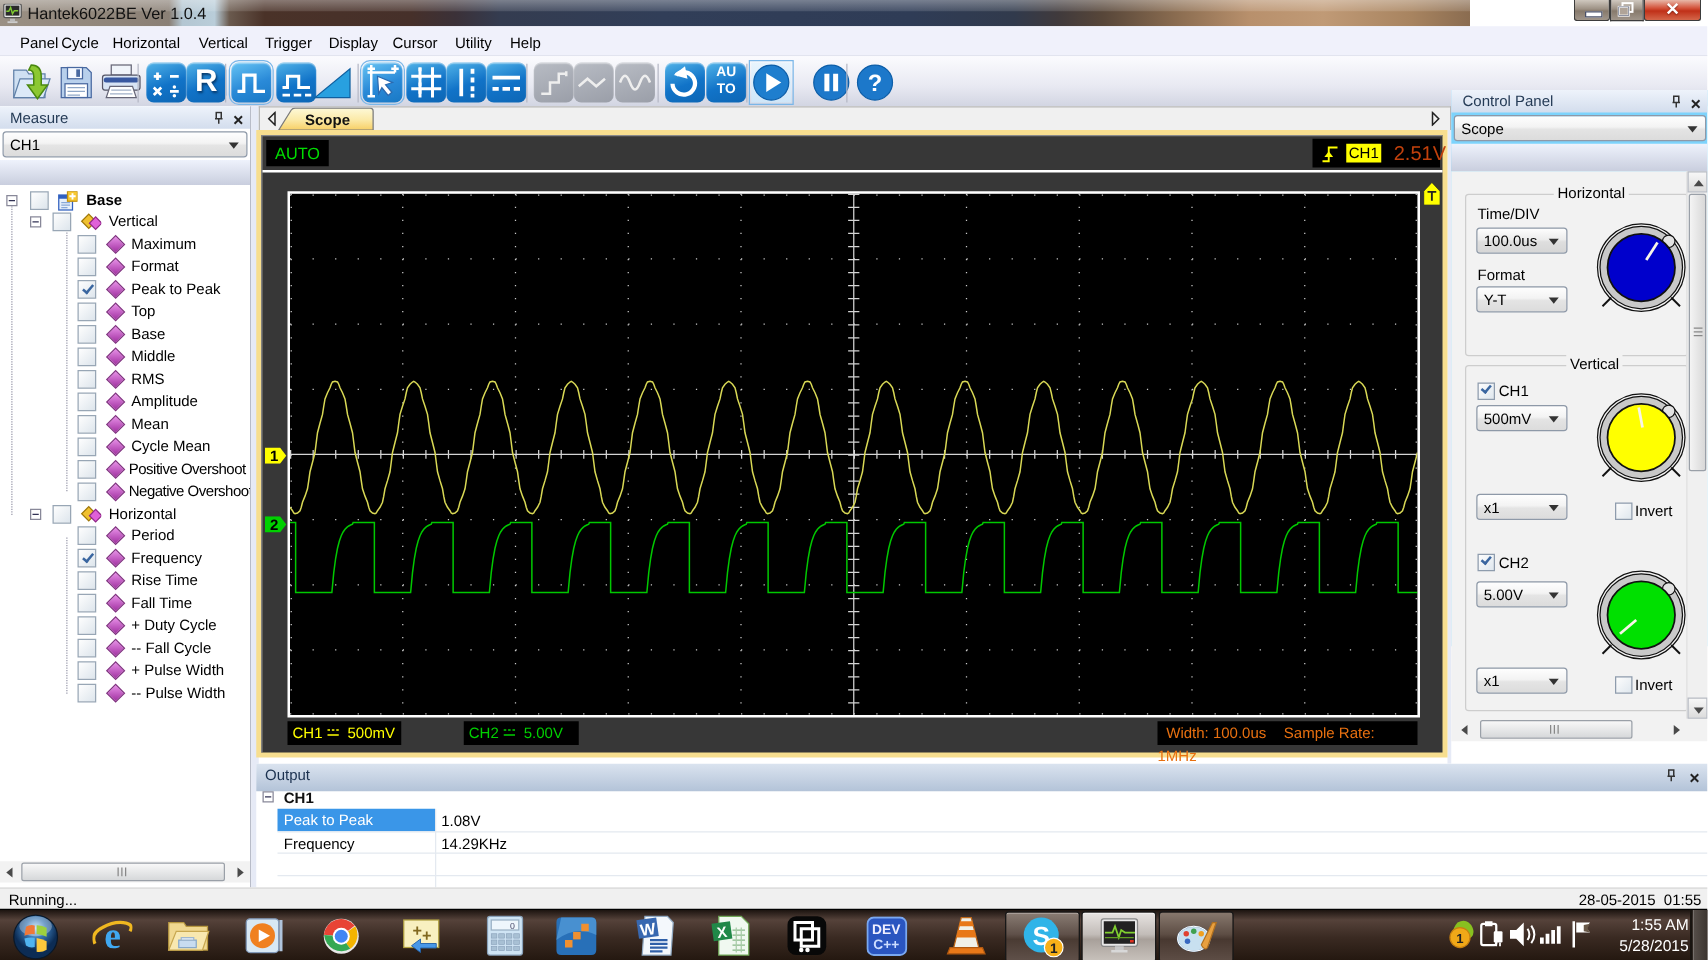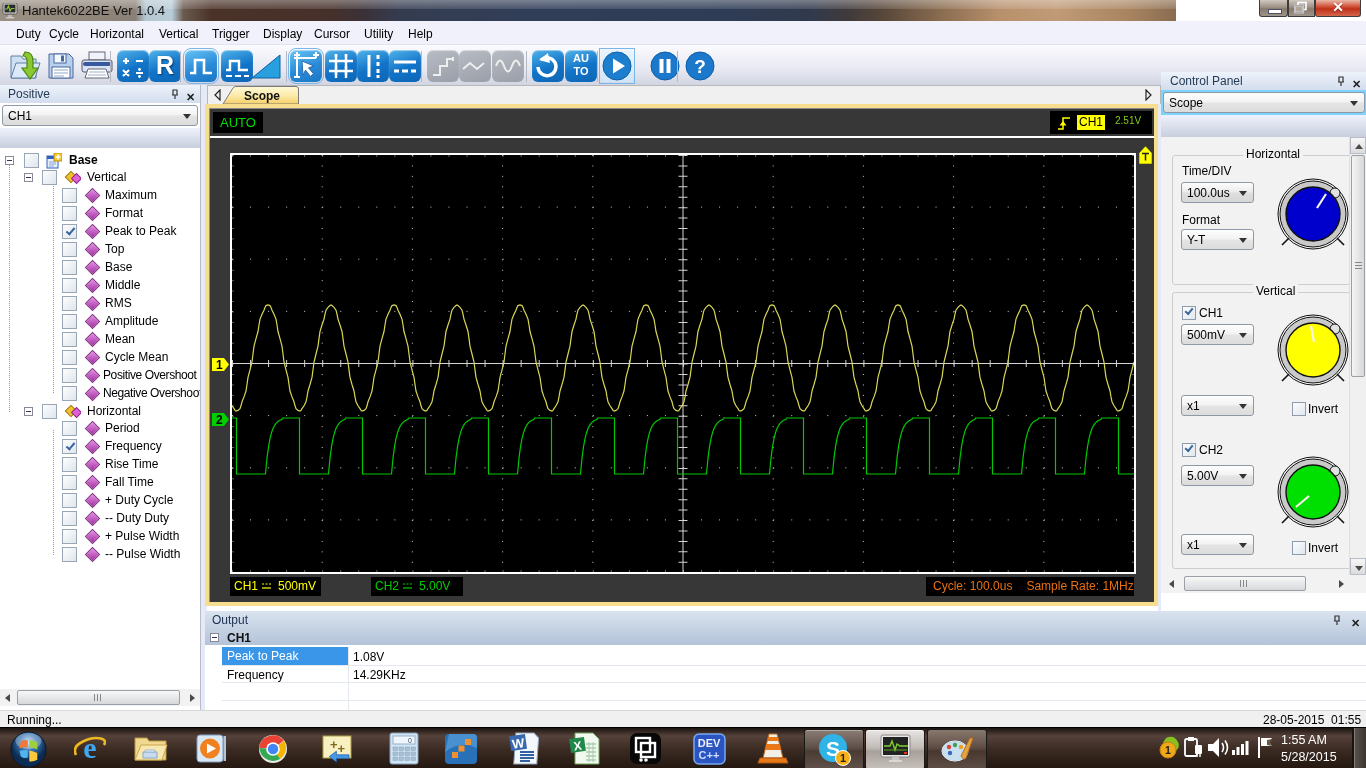--- a/index.html
+++ b/index.html
@@ -52,21 +52,21 @@
  <div class="abs" style="left:1288px;top:0;width:27px;height:17px;background:linear-gradient(#cfc8bf,#9d9184 45%,#877a6c 55%,#a0958a);border:1px solid #3c3c3c;border-top:none;box-sizing:border-box">
    <svg width="25" height="15">
         <rect x="9" y="2.5" width="8" height="7" fill="none" stroke="#fff" stroke-width="1.6"></rect>
         <rect x="6" y="5.5" width="8" height="7" fill="#b0a498" stroke="#fff" stroke-width="1.6"></rect>
         <rect x="6" y="5.5" width="8" height="7" fill="none" stroke="#4a5068" stroke-width=".5"></rect>
       </svg></div>
  <div class="abs" style="left:1315px;top:0;width:46px;height:17px;background:linear-gradient(#e8b8a8,#d4543c 40%,#c03018 55%,#d4664a);border:1px solid #3c3c3c;border-top:none;border-radius:0 0 3px 3px;box-sizing:border-box;color:#fff;text-align:center;font-size:14px;font-weight:bold;line-height:15px;text-shadow:0 1px 1px #802010">✕</div>
 </div>
 
 <div class="abs" id="menubar" style="left:0;top:21px;width:1366px;height:24px;background:#f0f1fb;border-bottom:1px solid #e2e4ef;box-sizing:border-box;color:#000">
- <span class="abs" style="left:16px;top:6px">Duty</span>
+ <span class="abs" style="left:16px;top:6px">Panel</span>
  <span class="abs" style="left:49px;top:6px">Cycle</span>
  <span class="abs" style="left:90px;top:6px">Horizontal</span>
  <span class="abs" style="left:159px;top:6px">Vertical</span>
  <span class="abs" style="left:212px;top:6px">Trigger</span>
  <span class="abs" style="left:263px;top:6px">Display</span>
  <span class="abs" style="left:314px;top:6px">Cursor</span>
  <span class="abs" style="left:364px;top:6px">Utility</span>
  <span class="abs" style="left:408px;top:6px">Help</span>
 </div>
 
@@ -199,21 +199,21 @@
 <div class="abs" style="left:684px;top:5px;width:32px;height:32px">
 <svg width="32" height="32">
         <circle cx="16" cy="16" r="14" fill="#1c78ca"></circle>
         <circle cx="16" cy="16" r="14" fill="none" stroke="#0d5ea8"></circle>
         <text x="16" y="23" font-size="19" font-weight="bold" fill="#fff" text-anchor="middle" font-family="Liberation Sans">?</text>
       </svg></div>
 </div>
 
 <div class="abs" id="measure" style="left:0;top:85px;width:201px;height:625px;background:#fff;border-right:1px solid #b8bcc8;box-sizing:border-box">
  <div class="hdr" style="left:0;top:0;width:200px">
-   <span style="margin-left:8px">Positive</span>
+   <span style="margin-left:8px">Measure</span>
    <svg class="abs" style="left:170px;top:4px" width="10" height="11">
         <path d="M3,1 h4 v5 h-4 z M2,6 h6 M5,6 v4" stroke="#333" stroke-width="1.2" fill="none"></path>
       </svg>
    <span class="pinX" style="left:186px">✕</span>
  </div>
  <div class="combo" style="left:2px;top:20px;width:196px">
       <span>CH1</span>
       <i></i>
     </div>
  <div class="abs" style="left:0;top:43px;width:200px;height:20px;background:linear-gradient(#eef2fc,#c9cede)"></div>
@@ -332,21 +332,21 @@
         <span class="abs" style="left:105px;top:1px">Fall Time</span>
       </div>
 <div class="trow" style="top:344.2px">
         <div class="cb" style="left:62px"></div>
         <div class="dia" style="left:87px"></div>
         <span class="abs" style="left:105px;top:1px">+ Duty Cycle</span>
       </div>
 <div class="trow" style="top:362.1px">
         <div class="cb" style="left:62px"></div>
         <div class="dia" style="left:87px"></div>
-        <span class="abs" style="left:105px;top:1px">-- Duty Duty</span>
+        <span class="abs" style="left:105px;top:1px">-- Fall Cycle</span>
       </div>
 <div class="trow" style="top:380.0px">
         <div class="cb" style="left:62px"></div>
         <div class="dia" style="left:87px"></div>
         <span class="abs" style="left:105px;top:1px">+ Pulse Width</span>
       </div>
 <div class="trow" style="top:398.0px">
         <div class="cb" style="left:62px"></div>
         <div class="dia" style="left:87px"></div>
         <span class="abs" style="left:105px;top:1px">-- Pulse Width</span>
@@ -390,21 +390,21 @@
  <div class="abs" style="left:4px;top:4px;width:945px;height:494px;background:#373737;border-top:1px solid #8a8a8a;border-left:1px solid #8a8a8a;box-sizing:border-box"></div>
 
  <div class="abs" style="left:8px;top:8px;width:50px;height:21px;background:#000;color:#00dc00;font-size:13px;text-align:center;line-height:21px">AUTO</div>
 
  <div class="abs" style="left:845px;top:7px;width:102px;height:23px;background:#000">
    <svg class="abs" style="left:6px;top:2px" width="18" height="19">
      <path d="M2,16 h5 v-11 h7" fill="none" stroke="#ffff00" stroke-width="1.5"></path>
 <path d="M7,8 l-3.5,4.5 h7 z" fill="#ffff00"></path>
 </svg>
    <span class="abs" style="left:27px;top:4px;background:#ffff00;color:#000;font-size:12px;padding:0 2px;height:15px;line-height:15px">CH1</span>
-   <span class="abs" style="left:65px;top:4px;color:#84cc16;font-size:10px">2.51V</span>
+   <span class="abs" style="left:65px;top:4px;color:#c2410c;font-size:16px">2.51V</span>
  </div>
 
  <div class="abs" style="left:5px;top:32px;width:944px;height:2px;background:#fff"></div>
 
  <svg id="plot" width="902" height="417" viewBox="0 0 902 417" style="position:absolute;left:27px;top:51px">
 <rect width="902" height="417" fill="#000"></rect>
 <line x1="1.0" y1="0" x2="1.0" y2="417" stroke="#c8c8c8" stroke-width="1" stroke-dasharray="1 9.43"></line>
 <line x1="90.2" y1="0" x2="90.2" y2="417" stroke="#c8c8c8" stroke-width="1" stroke-dasharray="1 9.43"></line>
 <line x1="180.4" y1="0" x2="180.4" y2="417" stroke="#c8c8c8" stroke-width="1" stroke-dasharray="1 9.43"></line>
 <line x1="270.6" y1="0" x2="270.6" y2="417" stroke="#c8c8c8" stroke-width="1" stroke-dasharray="1 9.43"></line>
@@ -448,21 +448,21 @@
       </svg></div>
 
  <div class="abs" style="left:25px;top:473px;width:91px;height:19px;background:#000;color:#ffff00;font-size:12px;line-height:19px"><span style="margin-left:4px">CH1</span><svg width="12" height="10" style="margin:0 0 -1px 3px">
         <path d="M1,3 h2 M4.5,3 h2 M8,3 h2" stroke="#ffff00" stroke-width="1.2"></path>
         <path d="M1,7 h9" stroke="#ffff00" stroke-width="1.2"></path>
       </svg><span style="margin-left:5px">500mV</span></div>
  <div class="abs" style="left:166px;top:473px;width:92px;height:19px;background:#000;color:#00d000;font-size:12px;line-height:19px"><span style="margin-left:4px">CH2</span><svg width="12" height="10" style="margin:0 0 -1px 3px">
         <path d="M1,3 h2 M4.5,3 h2 M8,3 h2" stroke="#00d000" stroke-width="1.2"></path>
         <path d="M1,7 h9" stroke="#00d000" stroke-width="1.2"></path>
       </svg><span style="margin-left:5px">5.00V</span></div>
- <div class="abs" style="left:721px;top:473px;width:208px;height:19px;background:#000;color:#e87010;font-size:12px;line-height:19px"><span style="margin-left:7px">Cycle: 100.0us</span><span style="margin-left:14px">Sample Rate: 1MHz</span></div>
+ <div class="abs" style="left:721px;top:473px;width:208px;height:19px;background:#000;color:#e87010;font-size:12px;line-height:19px"><span style="margin-left:7px">Width: 100.0us</span><span style="margin-left:14px">Sample Rate: 1MHz</span></div>
 </div>
 
 <div class="abs" id="cpanel" style="left:1161px;top:72px;width:205px;height:445px;background:#7dd3fc">
  <div class="hdr" style="left:0;top:0;width:205px">
    <span style="margin-left:9px">Control Panel</span>
    <svg class="abs" style="left:175px;top:4px" width="10" height="11">
         <path d="M3,1 h4 v5 h-4 z M2,6 h6 M5,6 v4" stroke="#333" stroke-width="1.2" fill="none"></path>
       </svg>
    <span class="pinX" style="left:191px">✕</span>
  </div>
@@ -556,21 +556,21 @@
    <div class="arrL" style="left:6px;top:5px"></div>
    <div class="thumbH" style="left:21px;top:1px;width:122px;height:15px"></div>
    <div class="abs" style="left:77px;top:5px;width:1px;height:7px;background:#888"></div>
    <div class="abs" style="left:80px;top:5px;width:1px;height:7px;background:#888"></div>
    <div class="abs" style="left:83px;top:5px;width:1px;height:7px;background:#888"></div>
    <div class="arrR" style="left:176px;top:5px"></div>
  </div>
 </div>
 
 <div class="abs" id="output" style="left:205px;top:611px;width:1161px;height:99px;background:#fff">
- <div class="abs" style="left:0;top:0;width:1161px;height:34px;background:linear-gradient(#dae3ef,#b3c3d8);color:#1c3250;line-height:18px"><span style="margin-left:7px">Output</span>
+ <div class="abs" style="left:0;top:0;width:1161px;height:22px;background:linear-gradient(#dae3ef,#b3c3d8);color:#1c3250;line-height:18px"><span style="margin-left:7px">Output</span>
    <svg class="abs" style="left:1127px;top:4px" width="10" height="11">
         <path d="M3,1 h4 v5 h-4 z M2,6 h6 M5,6 v4" stroke="#333" stroke-width="1.2" fill="none"></path>
       </svg>
    <span class="pinX" style="left:1146px">✕</span>
  </div>
  <div class="abs" style="left:5px;top:22px;width:9px;height:9px;border:1px solid #889;box-sizing:border-box;background:#fff">
       <div class="abs" style="left:1px;top:3px;width:5px;height:1px;background:#335"></div>
     </div>
  <b class="abs" style="left:22px;top:20px;color:#111">CH1</b>
  <div class="abs" style="left:17px;top:36px;width:126px;height:18px;background:#3a96e8;color:#fff;line-height:18px"><span style="margin-left:5px">Peak to Peak</span></div>
@@ -746,15 +746,15 @@
 <rect x="0" y="12" width="3" height="5" fill="#fff"></rect>
 <rect x="4.5" y="9" width="3" height="8" fill="#fff"></rect>
 <rect x="9" y="6" width="3" height="11" fill="#fff"></rect>
 <rect x="13.5" y="3" width="3" height="14" fill="#fff"></rect>
 </svg>
 <svg class="abs" style="left:1257px;top:8px" width="20" height="23">
 <path d="M2,1 v21" stroke="#fff" stroke-width="2"></path>
 <path d="M4,2 h11 l-3,4 3,4 H4 z" fill="#fff"></path>
 <path d="M10,4 l5,-1 -2,3.5 2,3.5 -5,-1" fill="#685848"></path>
 </svg>
-<div class="abs" style="left:1281px;top:4px;width:70px;height:34px;color:#fff;font-size:12.5px;text-align:left;line-height:17px">1:55 AM<br>5/28/2015</div>
+<div class="abs" style="left:1281px;top:4px;width:70px;height:34px;color:#fff;font-size:12.5px;text-align:right;line-height:17px">1:55 AM<br>5/28/2015</div>
 <div class="abs" style="left:1352px;top:0;width:14px;height:41px;background:linear-gradient(90deg,#58514c,#37302b);border-left:2px solid #181410;box-shadow:inset 1px 0 0 rgba(255,255,255,.25)"></div>
 </div>
 
 </body></html>

